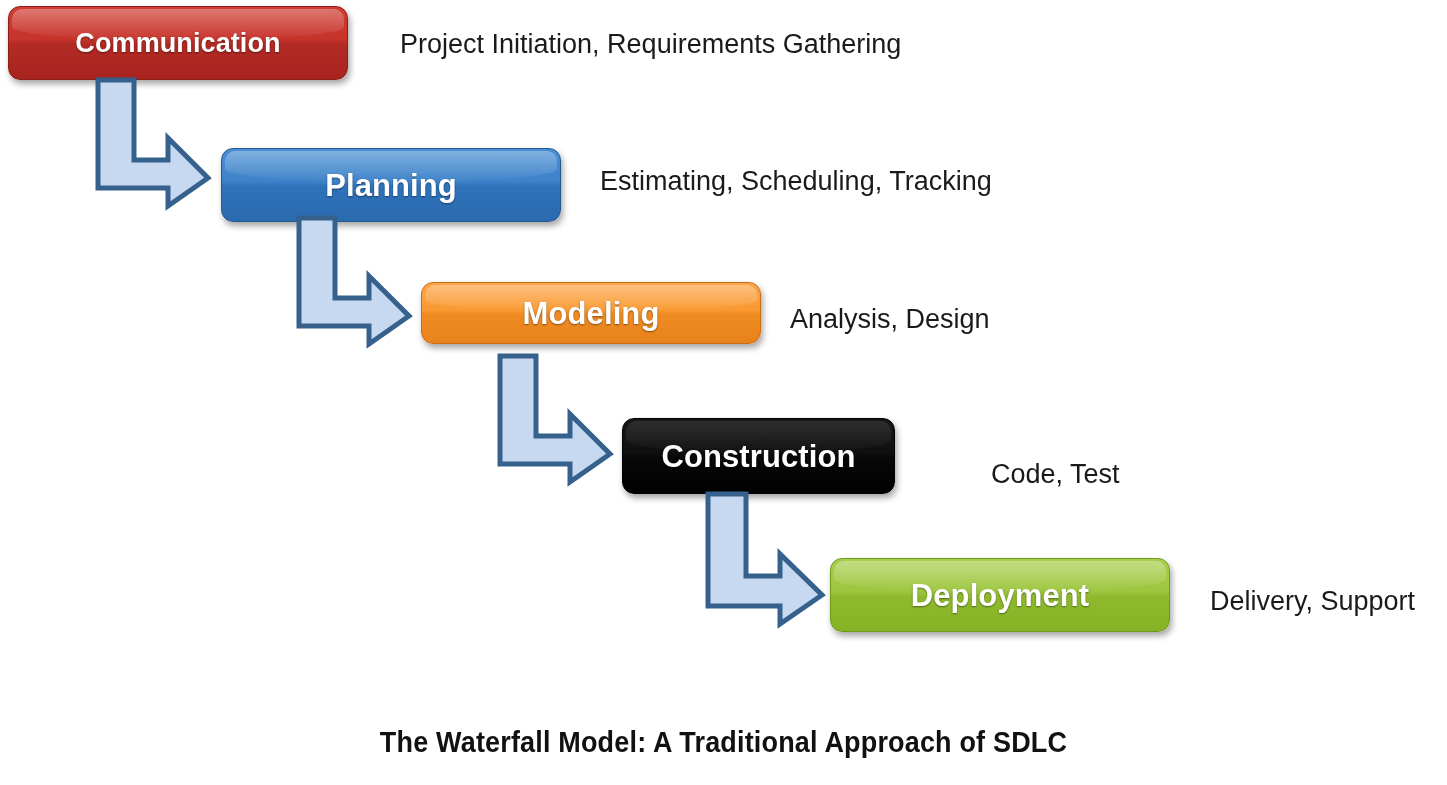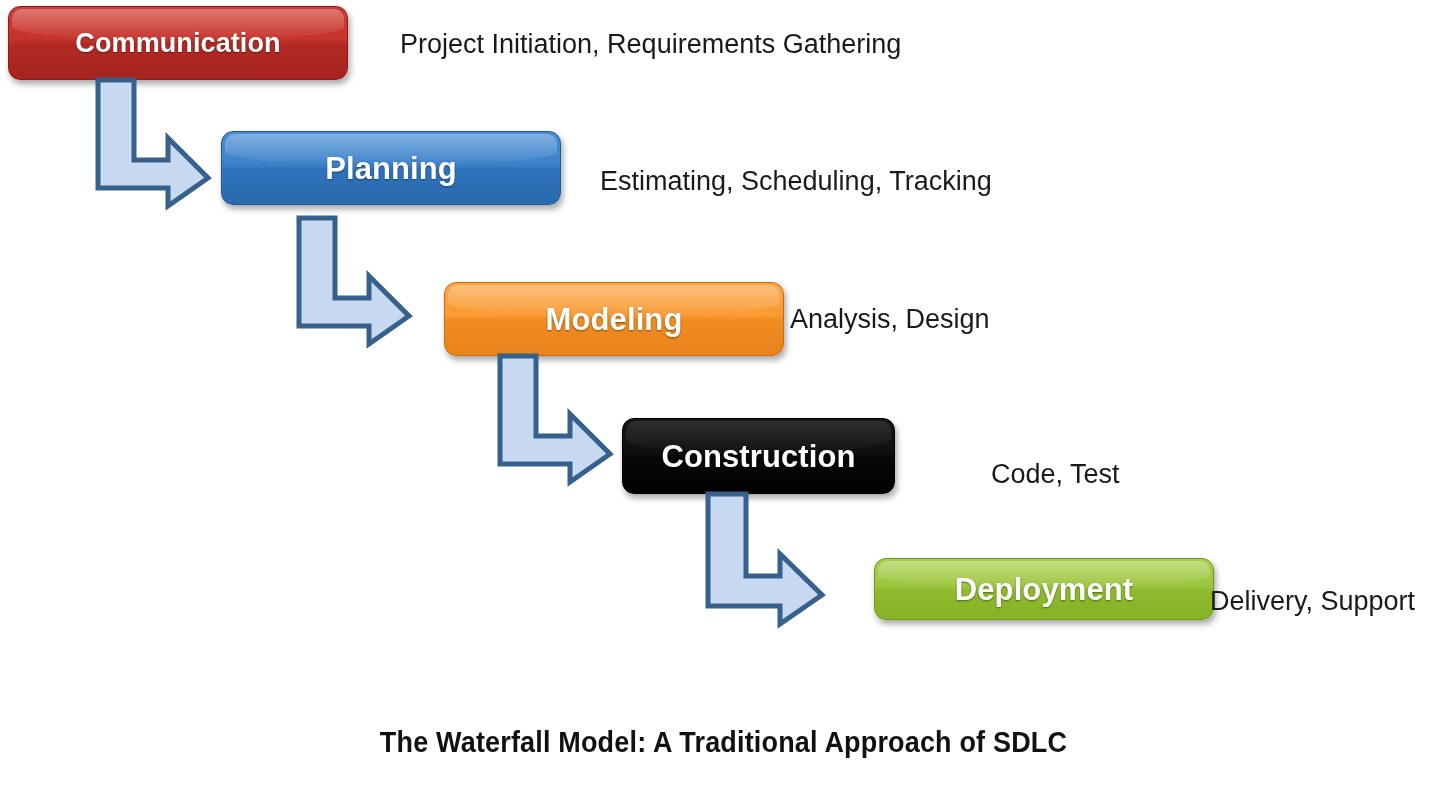--- a/index.html
+++ b/index.html
@@ -55,46 +55,45 @@
     z-index: 2;
   }
 
   .box-communication {
     left: 8px;  top: 6px;   width: 340px; height: 74px;
     background: linear-gradient(to bottom, #cf3c33 0%, #c5332b 45%, #b22a24 52%, #a8241f 100%);
     border: 1px solid #8e1d19;
     font-size: 27px;
   }
   .box-planning {
-    left: 221px; top: 131px; width: 340px; height: 74px;
+    left: 221px; top: 148px; width: 340px; height: 74px;
     background: linear-gradient(to bottom, #4a8fd4 0%, #3d82c9 45%, #2f73bb 52%, #2a6aae 100%);
     border: 1px solid #24578f;
     font-size: 31px;
   }
   .box-modeling {
-    left: 444px; top: 282px; width: 340px; height: 74px;
+    left: 421px; top: 282px; width: 340px; height: 62px;
     background: linear-gradient(to bottom, #fba647 0%, #f99a33 45%, #f08b22 52%, #e8821c 100%);
     border: 1px solid #c96c12;
     font-size: 31px;
   }
   .box-construction {
     left: 622px; top: 418px; width: 273px; height: 76px;
     background: linear-gradient(to bottom, #171717 0%, #101010 45%, #080808 52%, #000000 100%);
     border: 1px solid #000000;
     font-size: 31px;
   }
   .box-construction::after {
     background: linear-gradient(to bottom, rgba(255,255,255,0.10), rgba(255,255,255,0.01));
   }
   .box-deployment {
-    left: 830px; top: 558px; width: 340px; height: 62px;
+    left: 830px; top: 558px; width: 340px; height: 74px;
     background: linear-gradient(to bottom, #a9ce4e 0%, #9dc63f 45%, #8fba2e 52%, #86b226 100%);
     border: 1px solid #6f9a1c;
     font-size: 31px;
-    margin-left: 44px;
   }
 
   
   .annotation {
     position: absolute;
     font-size: 27px;
     color: #1a1a1a;
     white-space: nowrap;
     line-height: 1;
     font-weight: normal;

